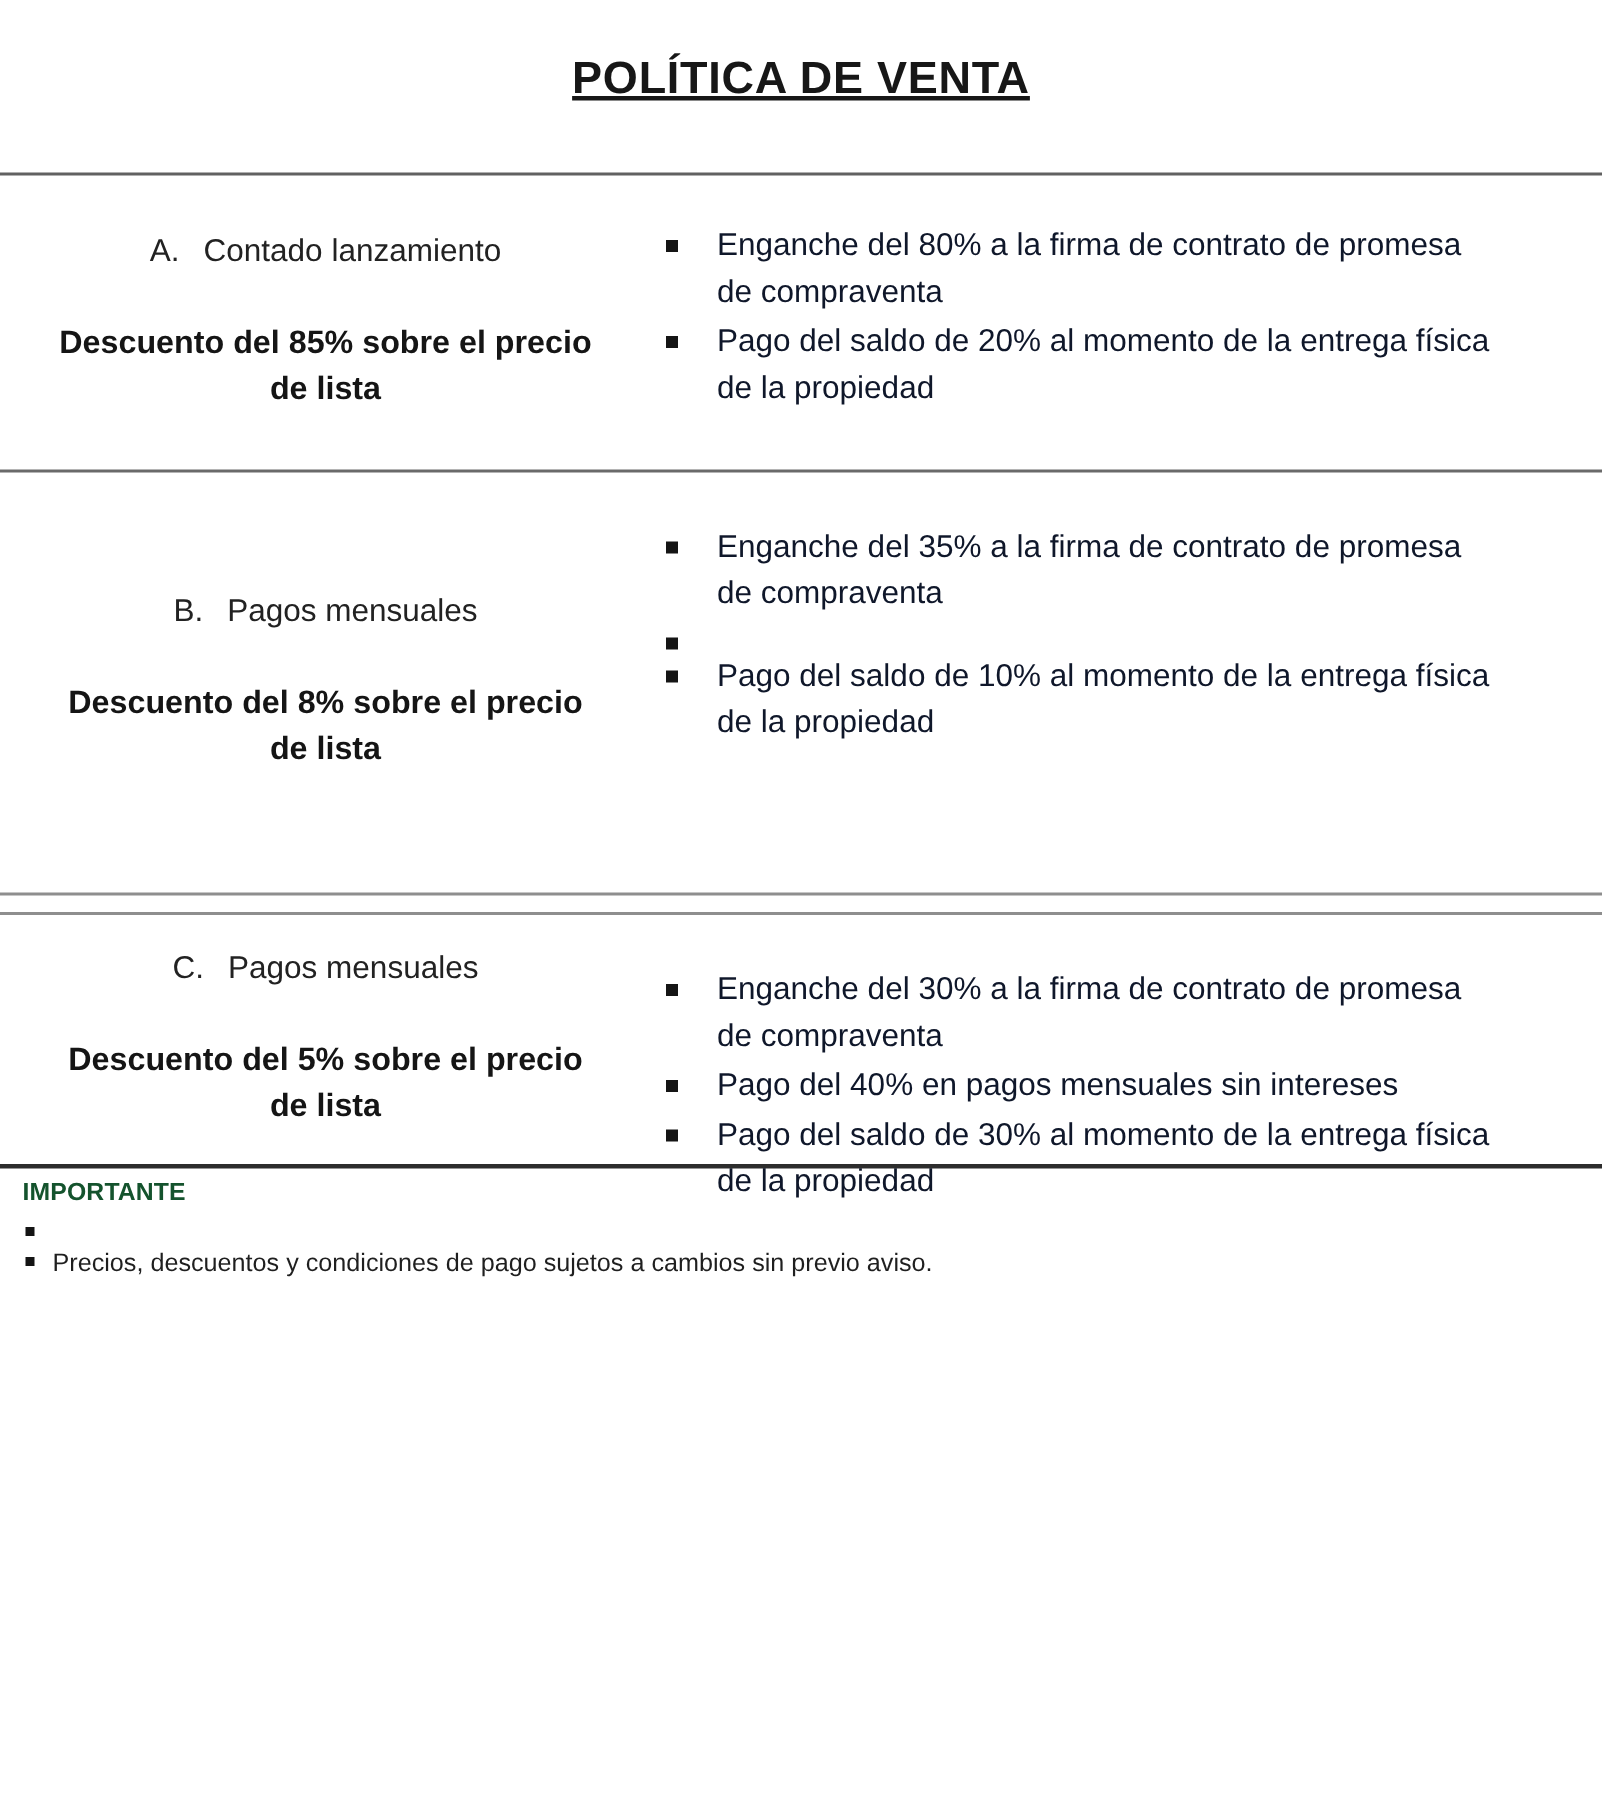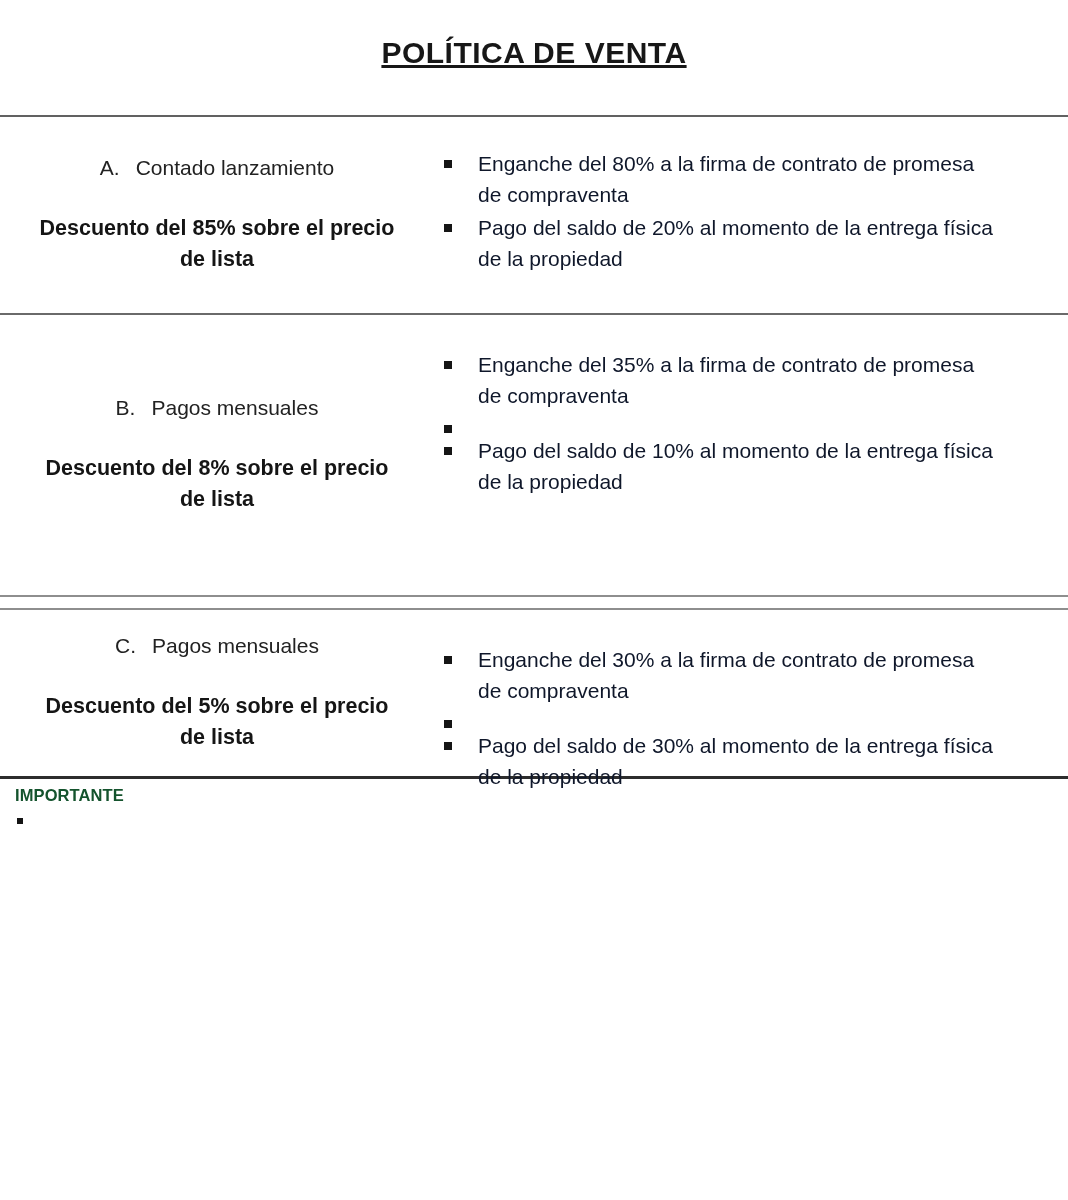--- a/index.html
+++ b/index.html
@@ -150,34 +150,39 @@
     </div>
     <div class="right-col">
       <ul class="bullet-list">
         <li class="bullet-item">
           <span class="bullet-square"></span>
           <span class="bullet-text">Enganche del 30% a la firma de contrato de promesa
 de compraventa</span>
         </li>
         <li class="bullet-item">
           <span class="bullet-square"></span>
+          <span class="bullet-text">Pago del 40% en pagos mensuales sin intereses</span>
         </li>
         <li class="bullet-item">
           <span class="bullet-square"></span>
           <span class="bullet-text">Pago del saldo de 30% al momento de la entrega física
 de la propiedad</span>
         </li>
       </ul>
     </div>
   </div>
 
   <div class="divider-dark"></div>
 
   <div class="important-section">
     <div class="important-heading">IMPORTANTE</div>
     <ul class="important-list">
       <li class="important-item">
         <span class="important-square"></span>
       </li>
+      <li class="important-item">
+        <span class="important-square"></span>
+        <span class="important-text">Precios, descuentos y condiciones de pago sujetos a cambios sin previo aviso.</span>
+      </li>
     </ul>
   </div>
 
 </div>
 
 </body></html>

